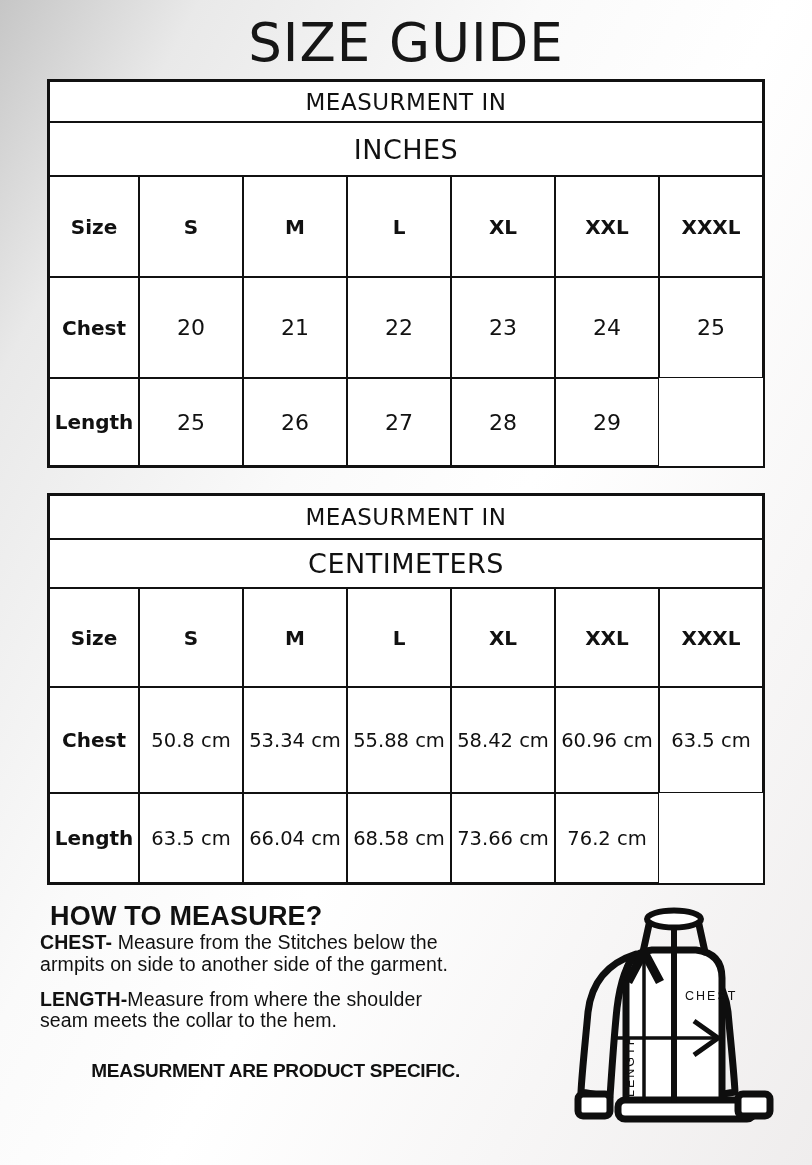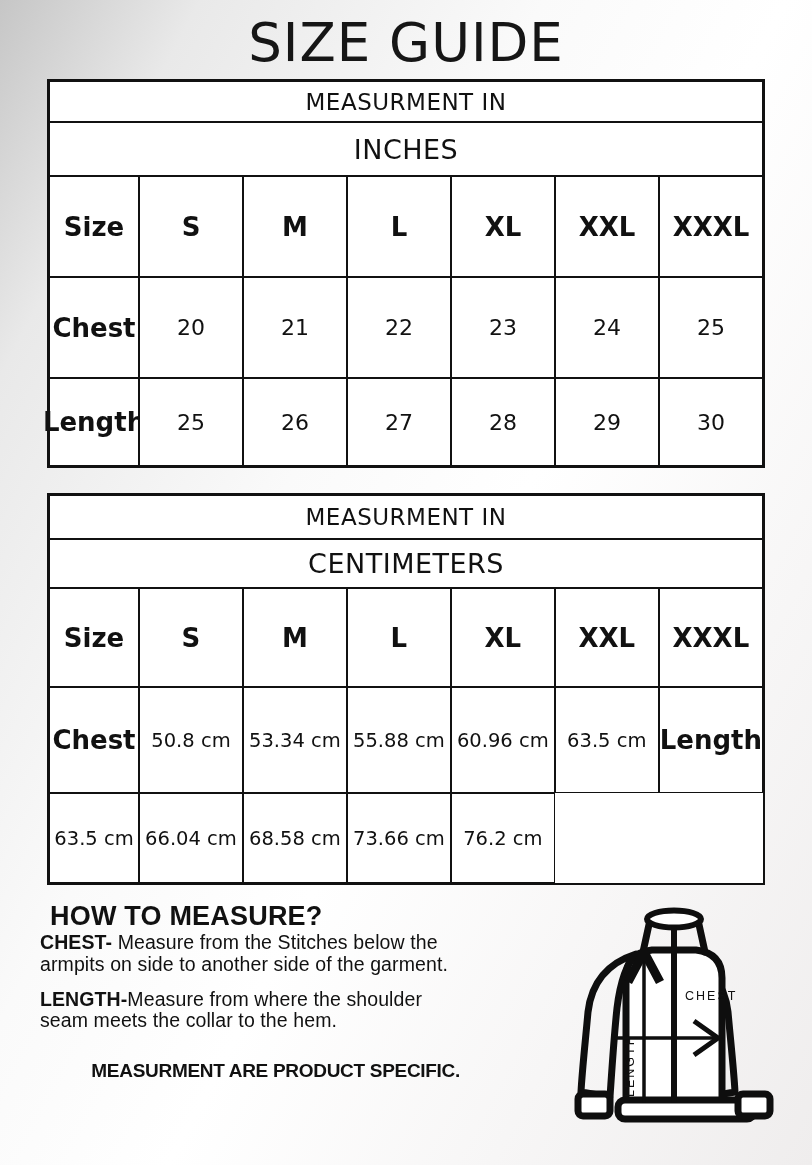--- a/index.html
+++ b/index.html
@@ -40,21 +40,21 @@
   .cell {
     border: 1.5px solid #111;
     display: flex;
     align-items: center;
     justify-content: center;
     background: #fff;
   }
   .span-all { grid-column: 1 / -1; }
   .unit1 { font-size: 23px; letter-spacing: 0.5px; }
   .unit2 { font-size: 27px; letter-spacing: 0.5px; }
-  .colhead, .rowlabel { font-weight: bold; font-size: 26px; }
+  .colhead, .rowlabel { font-weight: bold; font-size: 20px; }
   .value { font-size: 22px; }
   .table-cm .value { font-size: 19.5px; }
   .howto {
     position: absolute;
     left: 40px;
     top: 901px;
     width: 420px;
     font-family: "Liberation Sans", sans-serif;
   }
   .howto h2 {
@@ -115,37 +115,37 @@
       <div class="cell value">22</div>
       <div class="cell value">23</div>
       <div class="cell value">24</div>
       <div class="cell value">25</div>
       <div class="cell rowlabel">Length</div>
       <div class="cell value">25</div>
       <div class="cell value">26</div>
       <div class="cell value">27</div>
       <div class="cell value">28</div>
       <div class="cell value">29</div>
-      <div class="cell value">30</div>
     </section>
 
   <section class="size-table table-cm" id="table1">
       <div class="cell span-all unit1">MEASURMENT IN</div>
       <div class="cell span-all unit2">CENTIMETERS</div>
       <div class="cell colhead">Size</div>
       <div class="cell colhead">S</div>
       <div class="cell colhead">M</div>
       <div class="cell colhead">L</div>
       <div class="cell colhead">XL</div>
       <div class="cell colhead">XXL</div>
       <div class="cell colhead">XXXL</div>
       <div class="cell rowlabel">Chest</div>
       <div class="cell value">50.8 cm</div>
       <div class="cell value">53.34 cm</div>
       <div class="cell value">55.88 cm</div>
+      <div class="cell value">58.42 cm</div>
       <div class="cell value">60.96 cm</div>
       <div class="cell value">63.5 cm</div>
       <div class="cell rowlabel">Length</div>
       <div class="cell value">63.5 cm</div>
       <div class="cell value">66.04 cm</div>
       <div class="cell value">68.58 cm</div>
       <div class="cell value">73.66 cm</div>
       <div class="cell value">76.2 cm</div>
     </section>
 

